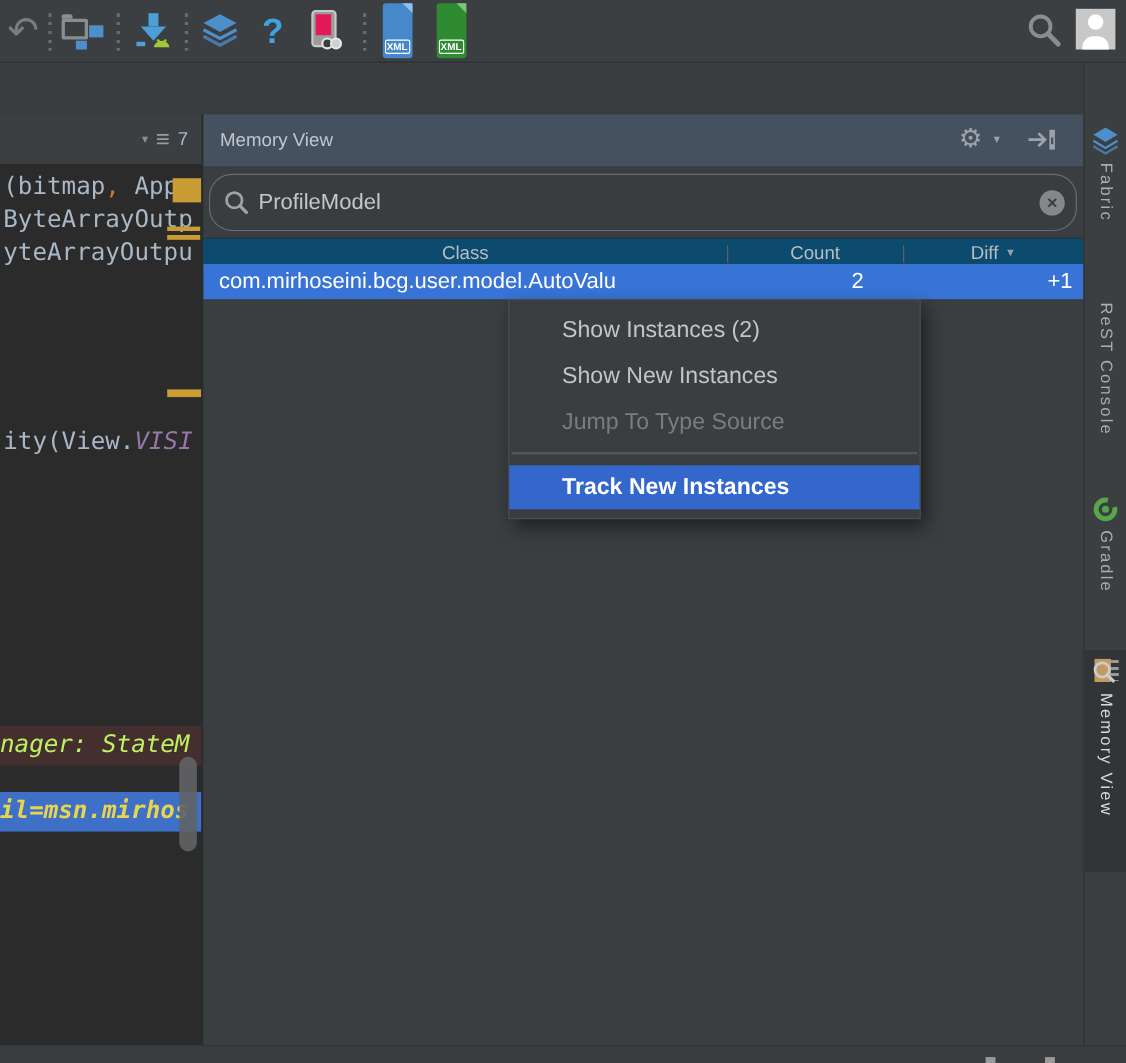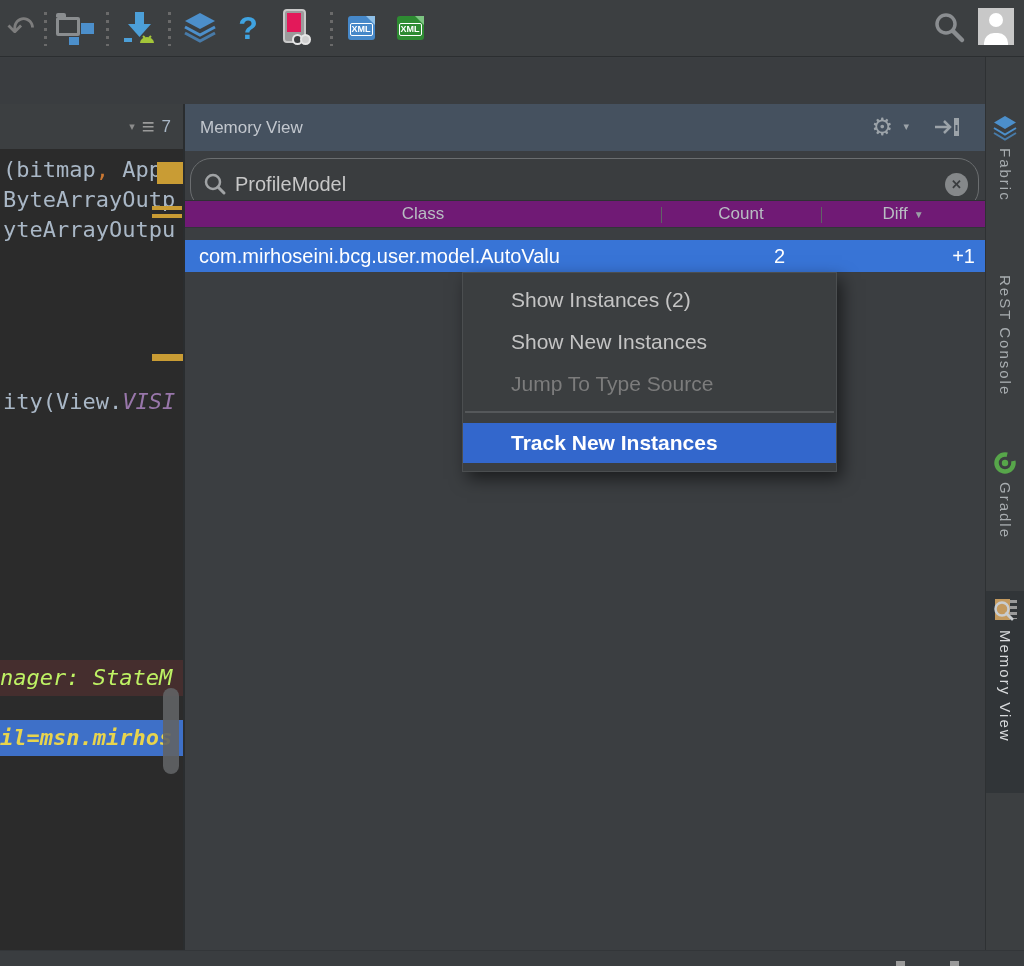--- a/index.html
+++ b/index.html
@@ -26,21 +26,21 @@
   .layout-ic .sq2 { position:absolute; left:13px; bottom:0; width:10px; height:8px; background:#4C8FCB; }
   
   .phone-ic { position:relative; width:30px; height:38px; }
   .phone-ic .body { position:absolute; left:2px; top:0; width:23px; height:34px;
        background:#9B9B9B; border-radius:4px; border:2px solid #C9C9C9; }
   .phone-ic .screen { position:absolute; left:6px; top:4px; width:14px; height:19px; background:#E3195A; }
   .phone-ic .c1,.phone-ic .c2 { position:absolute; width:11px; height:11px; border-radius:50%;
        border:2px solid #E6E6E6; background:#3C3F41; bottom:2px; }
   .phone-ic .c1 { right:8px; } .phone-ic .c2 { right:0; background:#CFCFCF; }
   
-  .file-ic { position:relative; width:27px; height:24px; border-radius:3px; }
+  .file-ic { position:relative; width:27px; height:50px; border-radius:3px; }
   .file-ic.blue { background:#4688C9; } .file-ic.green { background:#2E8B32; }
   .file-ic:before { content:""; position:absolute; right:0; top:0; border-style:solid;
        border-width:0 9px 9px 0; }
   .file-ic.blue:before { border-color:transparent #8FC0E8 transparent transparent; }
   .file-ic.green:before { border-color:transparent #7CC481 transparent transparent; }
   .file-ic .lbl { position:absolute; bottom:4px; left:2px; right:2px; border:1px solid #FFF;
        border-radius:2px; font-size:9px; line-height:11px; color:#FFF; text-align:center;
        font-weight:bold; letter-spacing:0; }
   .help-glyph { font-size:32px; font-weight:bold; color:#3FA3E1; }
   
@@ -85,21 +85,21 @@
   #mv-gear { position:absolute; right:92px; top:9px; font-size:24px; color:#9CA3A9; line-height:28px; }
   #mv-gear-dd { position:absolute; right:76px; top:16px; font-size:11px; color:#9CA3A9; }
   #mv-hide { position:absolute; right:24px; top:13px; }
   #mv-search { position:absolute; left:5px; top:54px; width:789px; height:52px; border-radius:21px;
        background:#3A3D3F; border:1px solid #6B6E70; display:flex; align-items:center; }
   #mv-search input { flex:1; background:transparent; border:none; outline:none; color:#C7C7C7;
        font-size:20px; font-family:"Liberation Sans", sans-serif; margin-left:8px; }
   .clear-btn { width:23px; height:23px; border-radius:50%; background:#85888A; color:#3A3D3F;
        font-size:13px; font-weight:bold; display:flex; align-items:center; justify-content:center;
        margin-right:10px; }
-  #mv-table-header { position:absolute; left:0; top:96px; width:800px; height:28px; background:#701a75;
+  #mv-table-header { position:absolute; left:0; top:112px; width:800px; height:28px; background:#0c4a6e;
        border-top:1px solid #2E3133; border-bottom:1px solid #323538; display:flex;
        font-size:17px; color:#B8BDC2; }
   .th-cell { display:flex; align-items:center; justify-content:center; }
   .th-class { width:476px; } .th-count { width:160px; } .th-diff { width:164px; }
   .th-sep { position:absolute; top:6px; width:1px; height:16px; background:#606366; }
   .sort-arrow { font-size:10px; color:#9AA0A6; margin-left:6px; }
   #mv-row { position:absolute; left:0; top:136px; width:800px; height:32px; background:#3874D6;
        display:flex; align-items:center; color:#FFF; font-size:20px;gap:40px; }
   #mv-row .cell-class { width:476px; padding-left:14px; white-space:nowrap; overflow:hidden; }
   #mv-row .cell-count { width:160px; text-align:right; padding-right:12px; }

